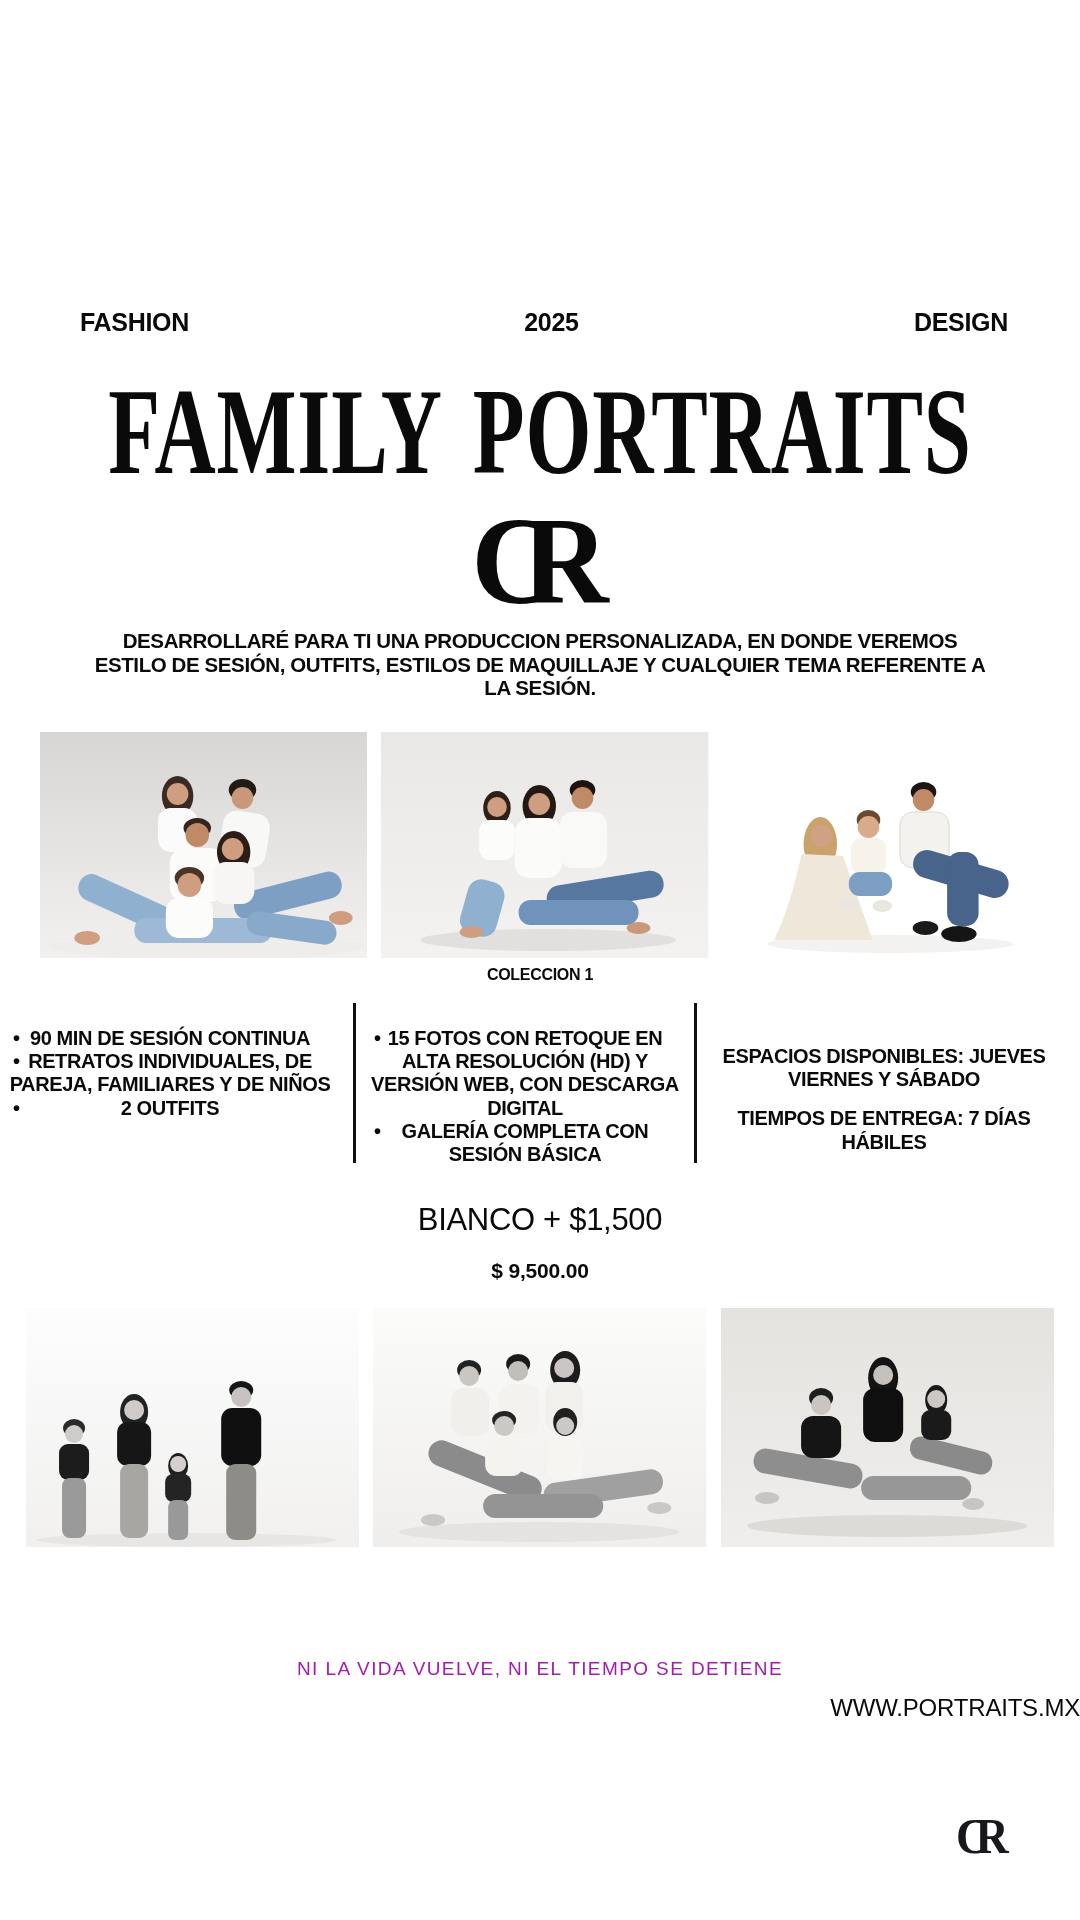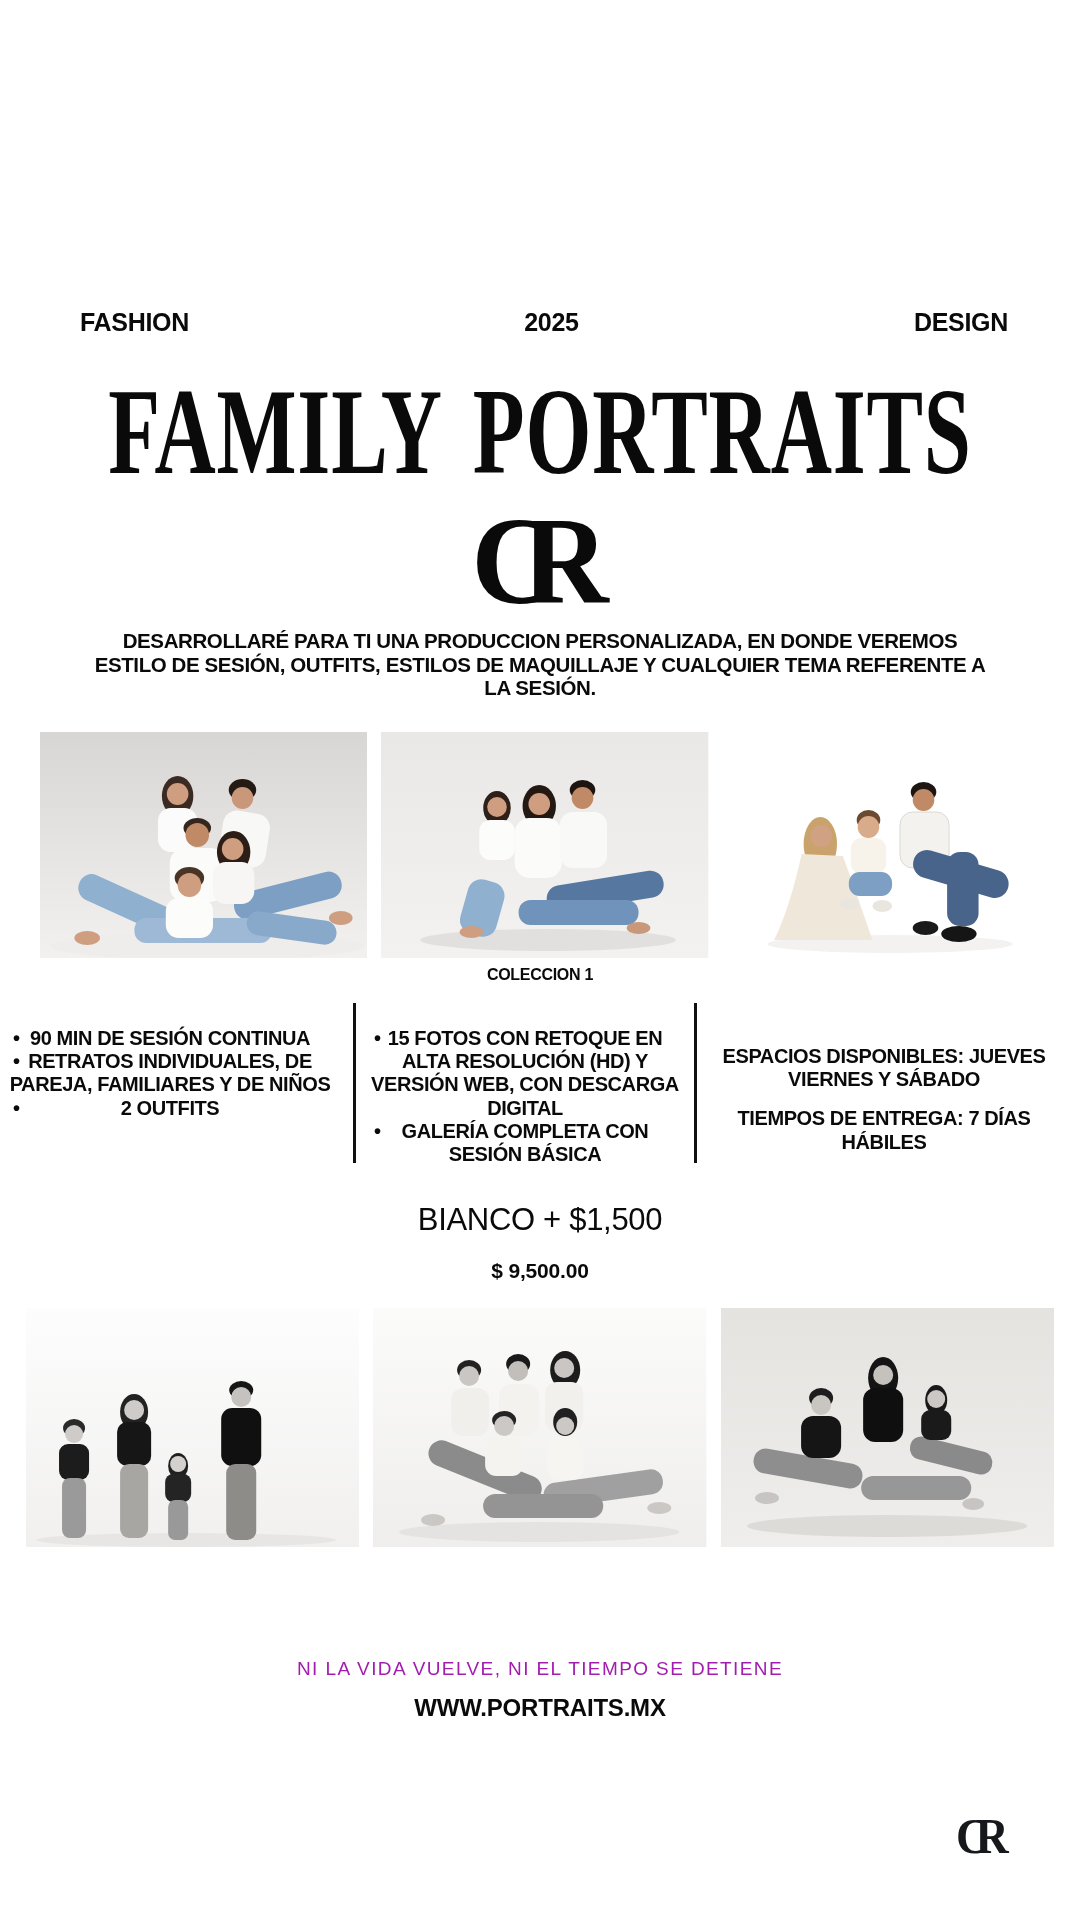--- a/index.html
+++ b/index.html
@@ -96,21 +96,21 @@
   }
 
   
   .tagline {
     position:absolute; top:1658px; left:0; width:100%;
     text-align:center; font-size:19px; font-weight:normal;
     letter-spacing:1.4px; color:#a21caf;
   }
   .website {
     position:absolute; top:1694px; left:0; width:100%;
-    text-align:center; font-weight:bold; font-size:24px; letter-spacing:-0.2px;
+    text-align:right; font-weight:normal; font-size:24px; letter-spacing:-0.2px;
   }
 </style>
 </head>
 <body>
 
 <div class="page">
 
   <div class="masthead">
     <span>FASHION</span>
     <span>2025</span>

